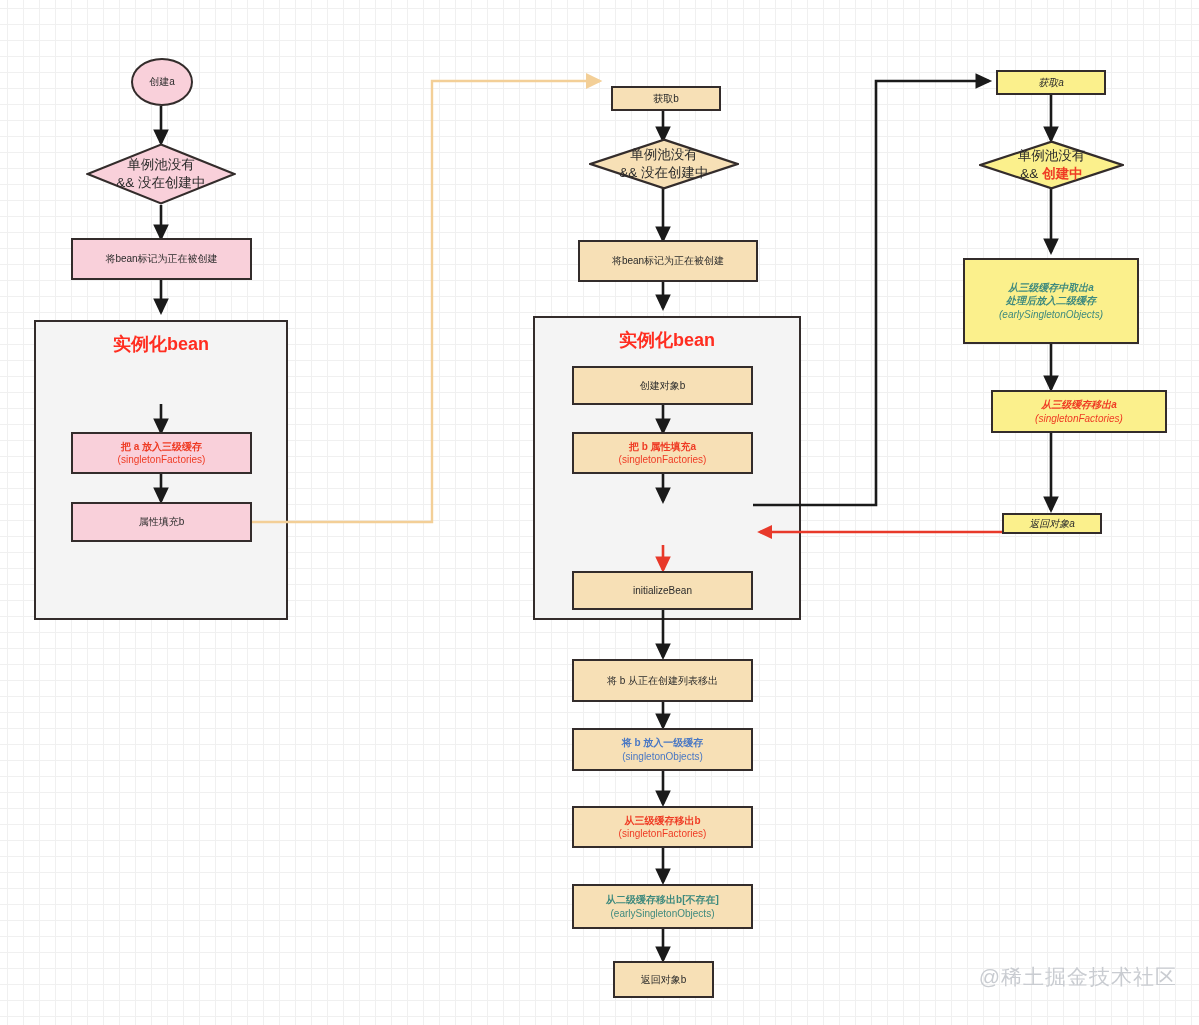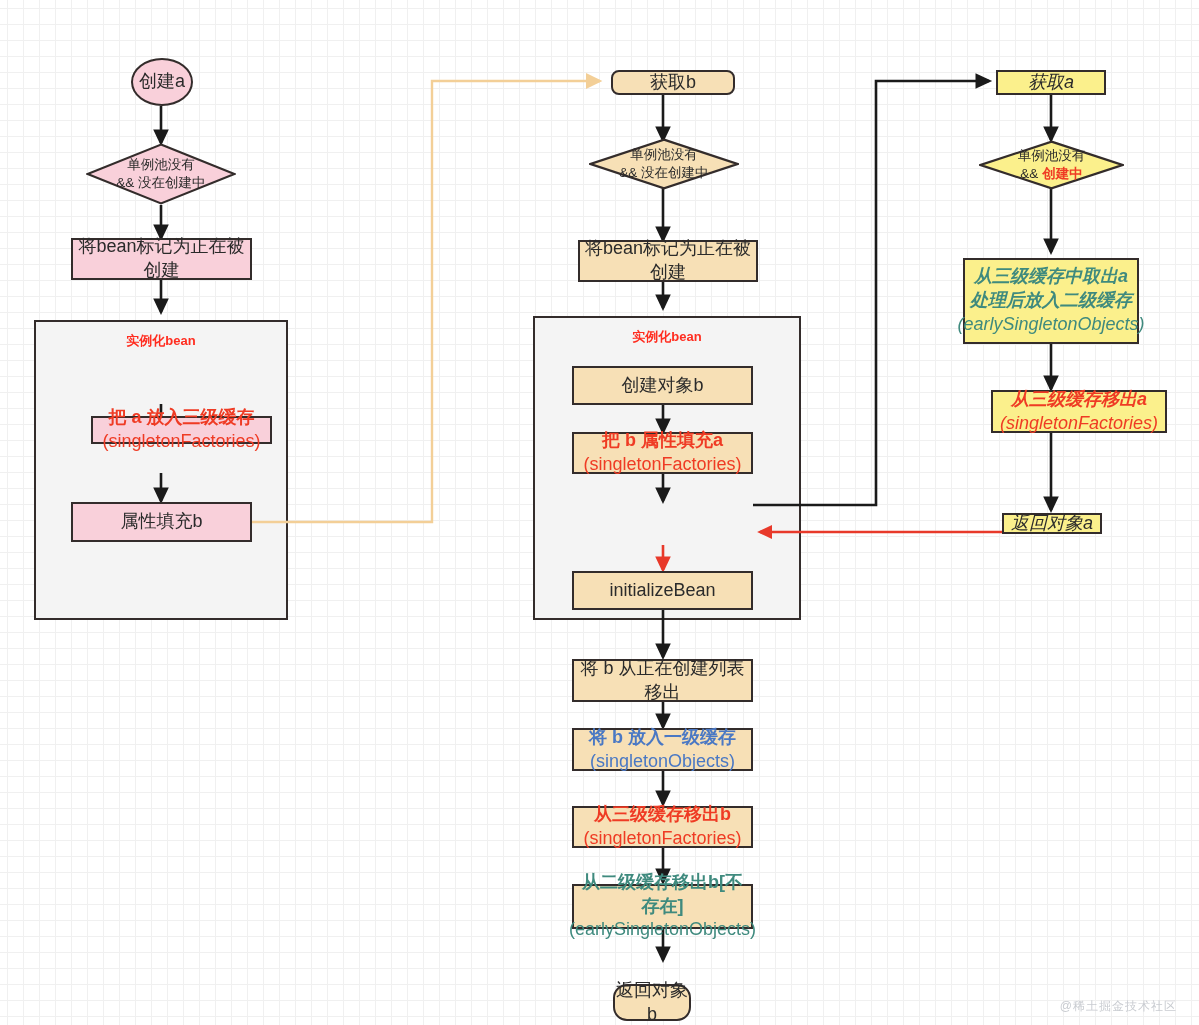--- a/index.html
+++ b/index.html
@@ -27,21 +27,21 @@
   .node {
     position: absolute;
     box-sizing: border-box;
     border: 2.2px solid #332c2b;
     display: flex;
     flex-direction: column;
     align-items: center;
     justify-content: center;
     text-align: center;
     line-height: 1.32;
-    font-size: 18px;
+    font-size: 10px;
     color: #2b2b2b;
     z-index: 5;
   }
   .pink  { background: #f9d0da; }
   .orange{ background: #f7e0b6; }
   .yellow{ background: #fbf08c; font-style: italic; }
 
   .ellipse { border-radius: 50%; }
 
   .diamond-wrap {
@@ -68,21 +68,21 @@
     position: absolute;
     box-sizing: border-box;
     border: 2.4px solid #332c2b;
     background: #f4f4f4;
     z-index: 1;
   }
   .group-title {
     position: absolute;
     width: 100%;
     text-align: center;
-    font-size: 13px;
+    font-size: 18px;
     font-weight: bold;
     color: #ff2d20;
   }
 
   .red-txt  { color: #ef3b24; font-weight: bold; }
   .red-txt2 { color: #ef3b24; }
   .blue-txt { color: #4a78c4; font-weight: bold; }
   .blue-txt2{ color: #4a78c4; }
   .teal-txt { color: #3f8a7e; font-weight: bold; }
   .teal-txt2{ color: #3f8a7e; }
@@ -91,22 +91,22 @@
     position: absolute;
     left: 0; top: 0;
     width: 1199px;
     height: 1025px;
     z-index: 3;
     overflow: visible;
   }
   .watermark {
     position: absolute;
     right: 22px;
-    bottom: 10px;
-    font-size: 12px;
+    bottom: 34px;
+    font-size: 21px;
     color: #c9ccd1;
     letter-spacing: 1px;
     z-index: 8;
   }
 </style>
 </head>
 <body>
 
 <div id="canvas">
 
@@ -180,30 +180,30 @@
       <span>单例池没有</span>
       <span>&amp;&amp; 没在创建中</span>
     </div>
   </div>
 
   <div class="node pink" style="left:71px; top:238px; width:181px; height:42px;">
     <span>将bean标记为正在被创建</span>
   </div>
 
 
-  <div class="node pink" style="left:71px; top:416px; width:181px; height:28px;margin-left:20px;">
+  <div class="node pink" style="left:71px; top:432px; width:181px; height:42px;">
     <span class="red-txt">把 a 放入三级缓存</span>
     <span class="red-txt2">(singletonFactories)</span>
   </div>
 
   <div class="node pink" style="left:71px; top:502px; width:181px; height:40px;">
     <span>属性填充b</span>
   </div>
 
-  <div class="node orange" style="left:611px; top:70px; width:124px; height:25px;border-radius:8px;">
+  <div class="node orange" style="left:611px; top:86px; width:110px; height:25px;">
     <span>获取b</span>
   </div>
 
   <div class="diamond-wrap" style="left:589px; top:138px; width:150px; height:52px;">
     <svg width="150" height="52" viewBox="0 0 150 52">
       <polygon points="75,1.6 148.4,26 75,50.4 1.6,26" fill="#f7e0b6" stroke="#332c2b" stroke-width="2.2"></polygon>
     </svg>
     <div class="diamond-label">
       <span>单例池没有</span>
       <span>&amp;&amp; 没在创建中</span>
@@ -240,21 +240,21 @@
   <div class="node orange" style="left:572px; top:806px; width:181px; height:42px;">
     <span class="red-txt">从三级缓存移出b</span>
     <span class="red-txt2">(singletonFactories)</span>
   </div>
 
   <div class="node orange" style="left:572px; top:884px; width:181px; height:45px;">
     <span class="teal-txt">从二级缓存移出b[不存在]</span>
     <span class="teal-txt2">(earlySingletonObjects)</span>
   </div>
 
-  <div class="node orange" style="left:613px; top:984px; width:78px; height:37px;border-radius:14px;">
+  <div class="node orange" style="left:613px; top:961px; width:101px; height:37px;">
     <span>返回对象b</span>
   </div>
 
   <div class="node yellow" style="left:996px; top:70px; width:110px; height:25px;">
     <span>获取a</span>
   </div>
 
   <div class="diamond-wrap" style="left:979px; top:140px; width:145px; height:50px;">
     <svg width="145" height="50" viewBox="0 0 145 50">
       <polygon points="72.5,1.6 143.4,25 72.5,48.4 1.6,25" fill="#fbf08c" stroke="#332c2b" stroke-width="2.2"></polygon>

